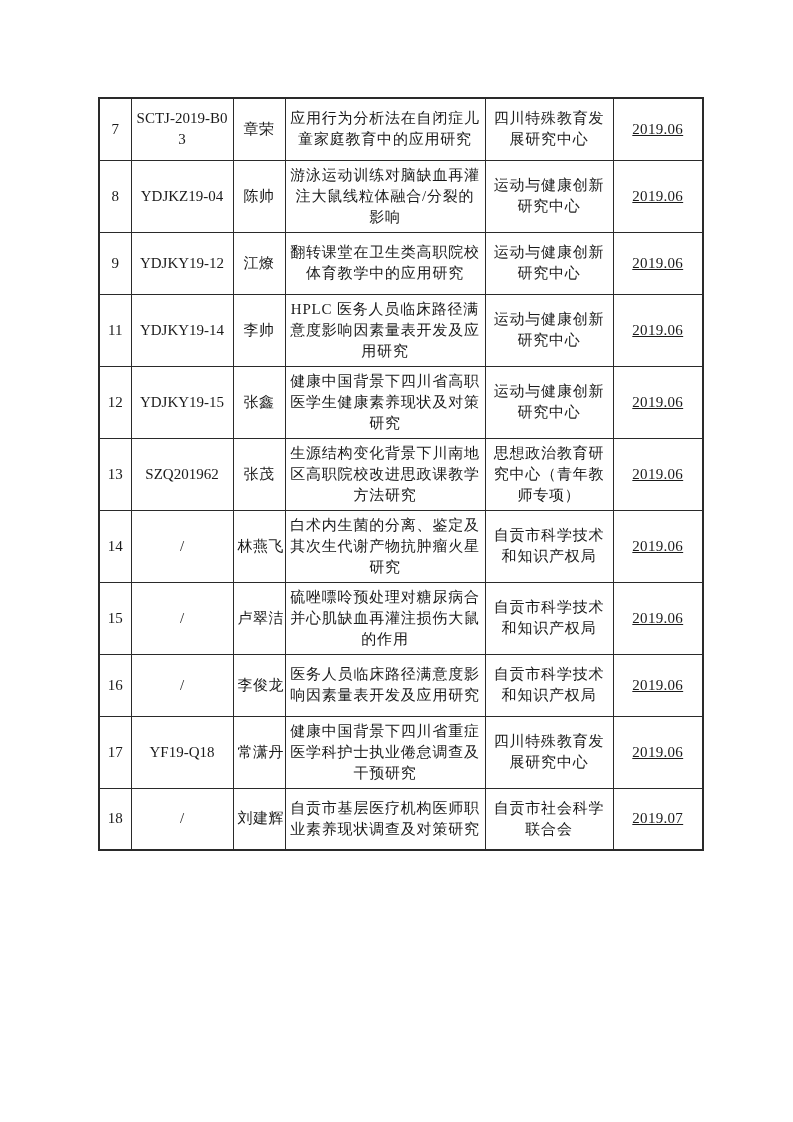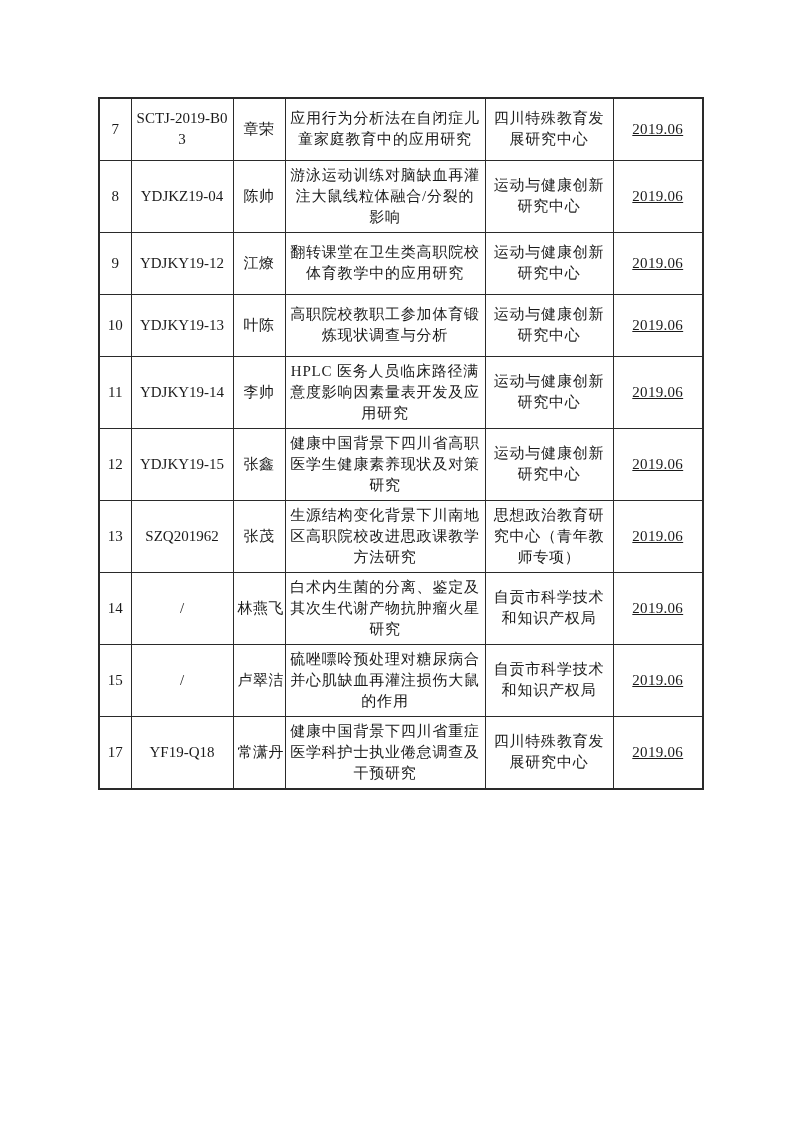--- a/index.html
+++ b/index.html
@@ -104,28 +104,20 @@
         </tr>
         <tr class="project-row">
           <td class="col-num">9</td>
           <td class="col-code">YDJKY19-12</td>
           <td class="col-name">江燎</td>
           <td class="col-title">翻转课堂在卫生类高职院校体育教学中的应用研究</td>
           <td class="col-org">运动与健康创新研究中心</td>
           <td class="col-date">2019.06</td>
         </tr>
         <tr class="project-row">
-          <td class="col-num">10</td>
-          <td class="col-code">YDJKY19-13</td>
-          <td class="col-name">叶陈</td>
-          <td class="col-title">高职院校教职工参加体育锻炼现状调查与分析</td>
-          <td class="col-org">运动与健康创新研究中心</td>
-          <td class="col-date">2019.06</td>
-        </tr>
-        <tr class="project-row">
           <td class="col-num">11</td>
           <td class="col-code">YDJKY19-14</td>
           <td class="col-name">李帅</td>
           <td class="col-title">HPLC 医务人员临床路径满意度影响因素量表开发及应用研究</td>
           <td class="col-org">运动与健康创新研究中心</td>
           <td class="col-date">2019.06</td>
         </tr>
         <tr class="project-row">
           <td class="col-num">12</td>
           <td class="col-code">YDJKY19-15</td>
@@ -152,22 +144,38 @@
         </tr>
         <tr class="project-row">
           <td class="col-num">15</td>
           <td class="col-code">/</td>
           <td class="col-name">卢翠洁</td>
           <td class="col-title">硫唑嘌呤预处理对糖尿病合并心肌缺血再灌注损伤大鼠的作用</td>
           <td class="col-org">自贡市科学技术和知识产权局</td>
           <td class="col-date">2019.06</td>
         </tr>
         <tr class="project-row">
+          <td class="col-num">16</td>
+          <td class="col-code">/</td>
+          <td class="col-name">李俊龙</td>
+          <td class="col-title">医务人员临床路径满意度影响因素量表开发及应用研究</td>
+          <td class="col-org">自贡市科学技术和知识产权局</td>
+          <td class="col-date">2019.06</td>
+        </tr>
+        <tr class="project-row">
           <td class="col-num">17</td>
           <td class="col-code">YF19-Q18</td>
           <td class="col-name">常潇丹</td>
           <td class="col-title">健康中国背景下四川省重症医学科护士执业倦怠调查及干预研究</td>
           <td class="col-org">四川特殊教育发展研究中心</td>
           <td class="col-date">2019.06</td>
         </tr>
+        <tr class="project-row">
+          <td class="col-num">18</td>
+          <td class="col-code">/</td>
+          <td class="col-name">刘建辉</td>
+          <td class="col-title">自贡市基层医疗机构医师职业素养现状调查及对策研究</td>
+          <td class="col-org">自贡市社会科学联合会</td>
+          <td class="col-date">2019.07</td>
+        </tr>
       </tbody>
   </table>
 </div>
 
 </body></html>

